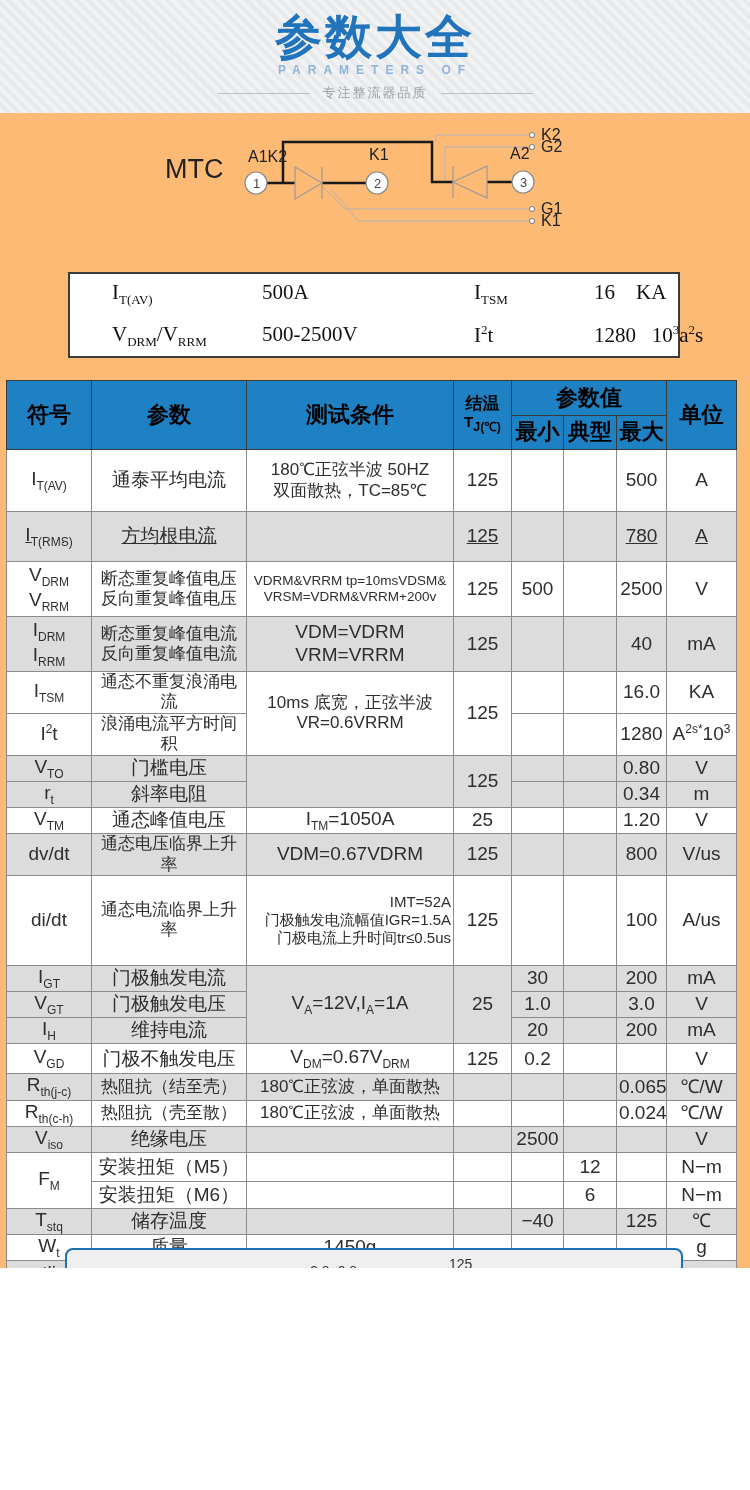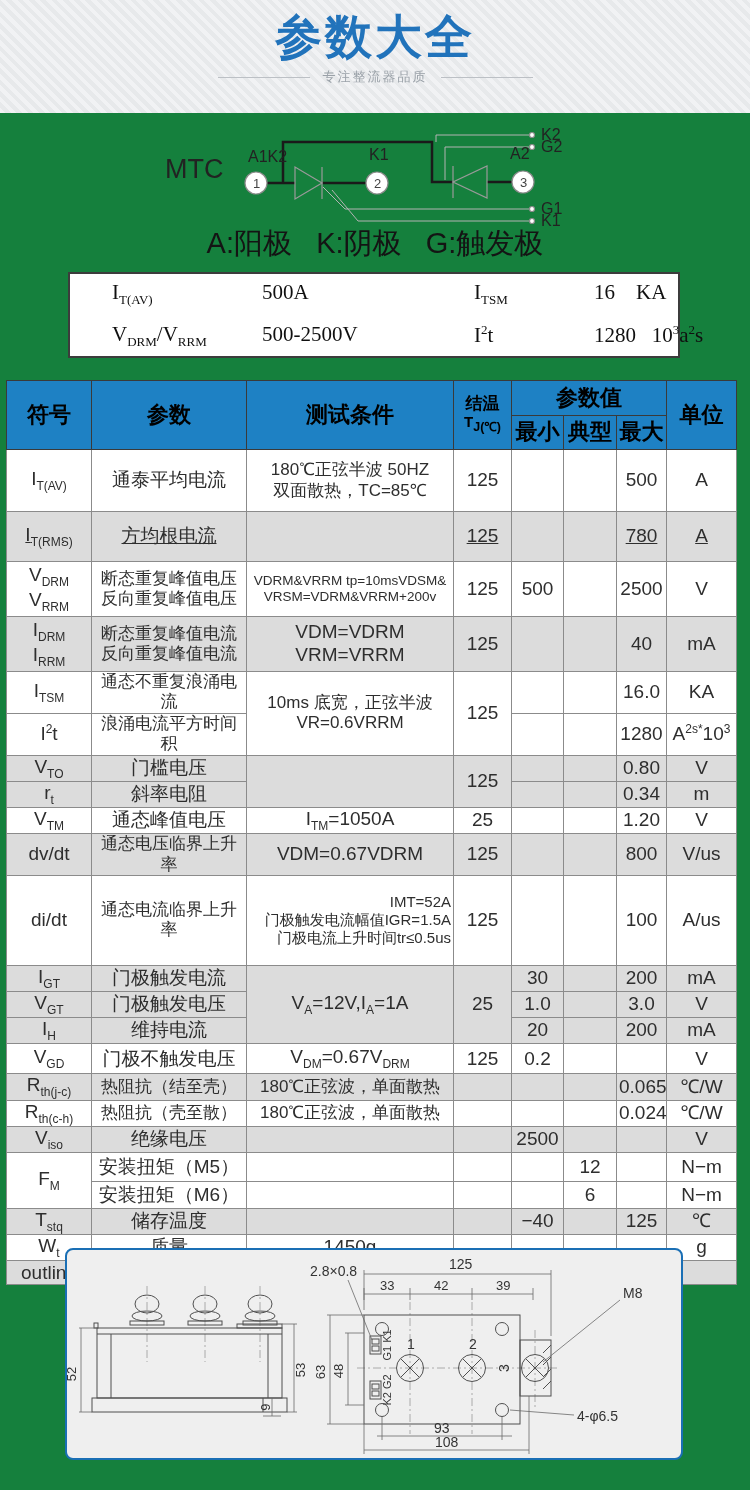--- a/index.html
+++ b/index.html
@@ -1,18 +1,18 @@
 <!DOCTYPE html>
 <html><head>
 <meta charset="utf-8">
 <style>
   html,body{margin:0;padding:0;}
   body{width:750px;height:1490px;position:relative;background:#fff;
        font-family:"Liberation Sans",sans-serif;color:#222;}
-  .page{position:absolute;left:0;top:0;width:750px;height:1490px;overflow:hidden;background:#15803d;}
+  .page{position:absolute;left:0;top:0;width:750px;height:1268px;overflow:hidden;background:#fdba74;}
 
   
   .hero{position:absolute;left:0;top:0;width:750px;height:113px;text-align:center;
         background:repeating-linear-gradient(45deg,#f1f2f4 0 4px,#e7e9eb 4px 8px);}
   .hero-title{padding-top:12px;font-size:47px;line-height:1.05;font-weight:bold;
               color:#2173bb;letter-spacing:3px;}
   .hero-sub{margin-top:2px;font-size:12px;color:#8fb4da;letter-spacing:7px;font-weight:bold;}
   .hero-tagrow{margin-top:7px;display:flex;justify-content:center;align-items:center;gap:13px;}
   .hero-tagline{font-size:13px;color:#9aa1a8;letter-spacing:2px;}
   .tagdash{width:92px;height:1px;background:#bcc0c5;}
@@ -66,20 +66,21 @@
   .cnum{font-size:13px;fill:#444;}
   .cmodel{font-size:27px;fill:#222;}
 </style>
 </head>
 <body>
 
 <div class="page">
 
   <div class="hero">
     <div class="hero-title">参数大全</div>
+    <div class="hero-sub">PARAMETERS OF</div>
     <div class="hero-tagrow">
       <span class="tagdash"></span>
       <span class="hero-tagline">专注整流器品质</span>
       <span class="tagdash"></span>
     </div>
   </div>
 
   <svg class="circuit-svg" width="470" height="108" viewBox="0 0 470 108">
     <text class="cmodel" x="25" y="60">MTC</text>
 
@@ -107,21 +108,20 @@
     <circle class="term" cx="392" cy="17" r="2.5"></circle>
       <circle class="term" cx="392" cy="29" r="2.5"></circle>
     <circle class="term" cx="392" cy="91" r="2.5"></circle>
       <circle class="term" cx="392" cy="103" r="2.5"></circle>
     <text class="ctext" x="401" y="22">K2</text>
     <text class="ctext" x="401" y="34">G2</text>
     <text class="ctext" x="401" y="96">G1</text>
     <text class="ctext" x="401" y="108">K1</text>
   </svg>
 
-  <div class="legend">A:阳极   K:阴极   G:触发极</div>
 
   <div class="ratings">
     <span>I<sub>T(AV)</sub></span>
     <span>500A</span>
     <span>I<sub>TSM</sub></span>
     <span>16&nbsp;&nbsp;&nbsp;&nbsp;KA</span>
     <span>V<sub>DRM</sub>/V<sub>RRM</sub></span>
     <span>500-2500V</span>
     <span>I<sup>2</sup>t</span>
     <span>1280&nbsp;&nbsp;&nbsp;10<sup>3</sup>a<sup>2</sup>s</span>

